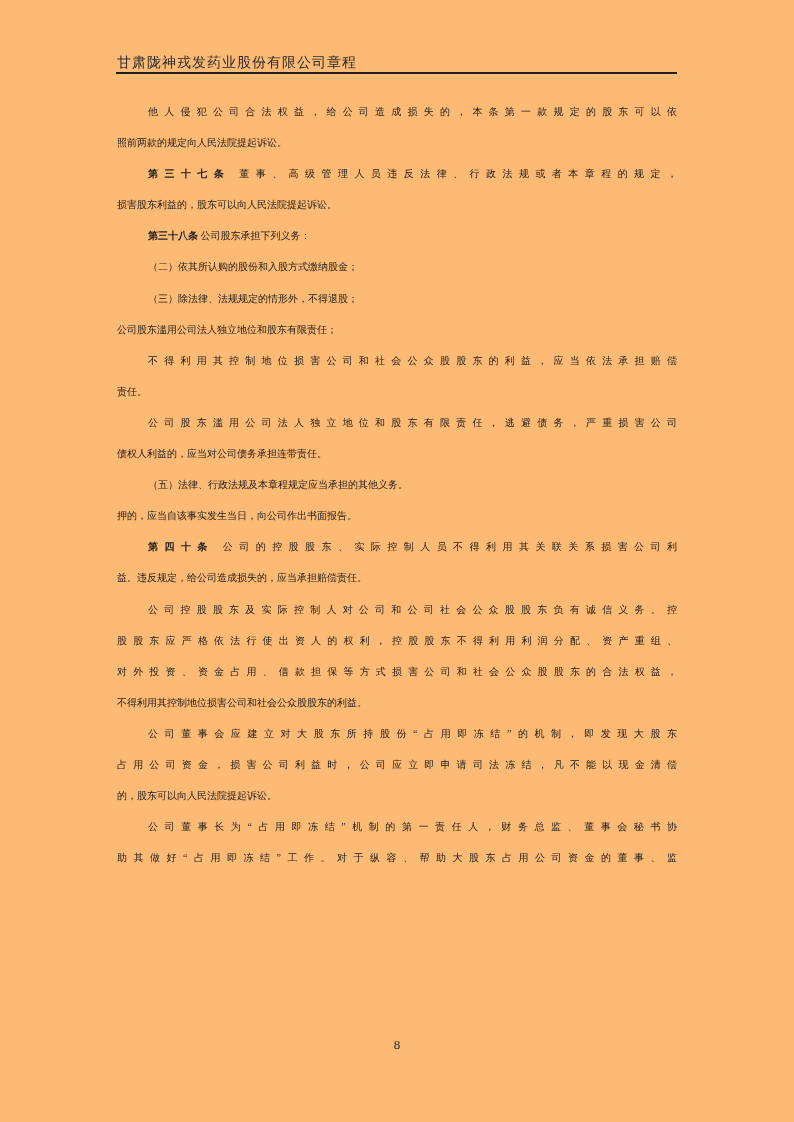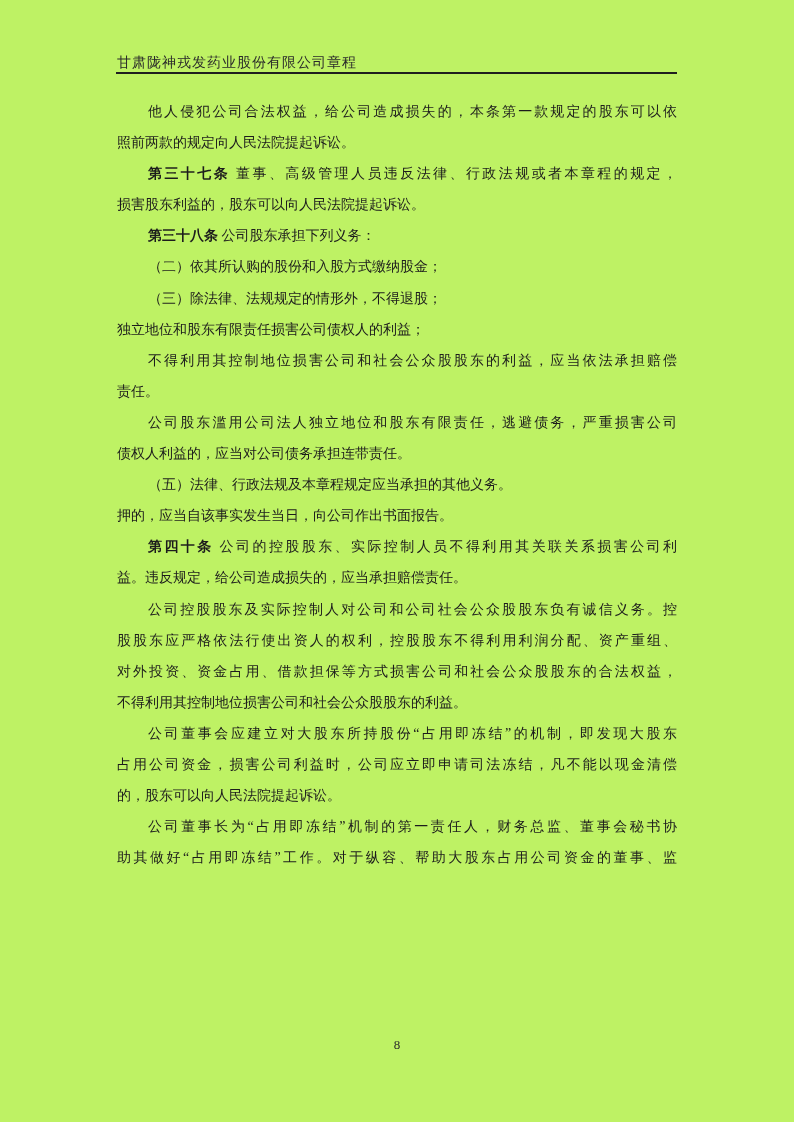--- a/index.html
+++ b/index.html
@@ -4,21 +4,21 @@
 <style>
   html, body {
     margin: 0;
     padding: 0;
     background: #808080;
   }
   .page {
     position: relative;
     width: 794px;
     height: 1122px;
-    background: #bef264;
+    background: #fdba74;
     margin: 0 auto;
     font-family: "Liberation Serif", "DejaVu Serif", serif;
     color: #1c1c1c;
     overflow: hidden;
   }
   .header-title {
     position: absolute;
     left: 117px;
     top: 54px;
     font-size: 14px;
@@ -32,21 +32,21 @@
     top: 72px;
     width: 561px;
     height: 0;
     border-top: 2px solid #1f1f1f;
   }
   .doc-body {
     position: absolute;
     left: 117px;
     top: 96px;
     width: 560px;
-    font-size: 14px;
+    font-size: 10px;
   }
   .line {
     height: 31.1px;
     line-height: 31.1px;
     white-space: nowrap;
     text-align: justify;
     text-align-last: left;
   }
   .line.indent {
     padding-left: 31px;
@@ -77,21 +77,21 @@
   <div class="header-rule"></div>
 
   <div class="doc-body">
       <div class="line indent fill">他人侵犯公司合法权益，给公司造成损失的，本条第一款规定的股东可以依</div>
       <div class="line">照前两款的规定向人民法院提起诉讼。</div>
       <div class="line indent fill"><span class="article-num">第三十七条</span> 董事、高级管理人员违反法律、行政法规或者本章程的规定，</div>
       <div class="line">损害股东利益的，股东可以向人民法院提起诉讼。</div>
       <div class="line indent"><span class="article-num">第三十八条</span> 公司股东承担下列义务：</div>
       <div class="line indent">（二）依其所认购的股份和入股方式缴纳股金；</div>
       <div class="line indent">（三）除法律、法规规定的情形外，不得退股；</div>
-      <div class="line">独立地位和股东有限责任损害公司债权人的利益；</div>
+      <div class="line">公司股东滥用公司法人独立地位和股东有限责任；</div>
       <div class="line indent fill">不得利用其控制地位损害公司和社会公众股股东的利益，应当依法承担赔偿</div>
       <div class="line">责任。</div>
       <div class="line indent fill">公司股东滥用公司法人独立地位和股东有限责任，逃避债务，严重损害公司</div>
       <div class="line">债权人利益的，应当对公司债务承担连带责任。</div>
       <div class="line indent">（五）法律、行政法规及本章程规定应当承担的其他义务。</div>
       <div class="line">押的，应当自该事实发生当日，向公司作出书面报告。</div>
       <div class="line indent fill"><span class="article-num">第四十条</span> 公司的控股股东、实际控制人员不得利用其关联关系损害公司利</div>
       <div class="line">益。违反规定，给公司造成损失的，应当承担赔偿责任。</div>
       <div class="line indent fill">公司控股股东及实际控制人对公司和公司社会公众股股东负有诚信义务。控</div>
       <div class="line fill">股股东应严格依法行使出资人的权利，控股股东不得利用利润分配、资产重组、</div>

